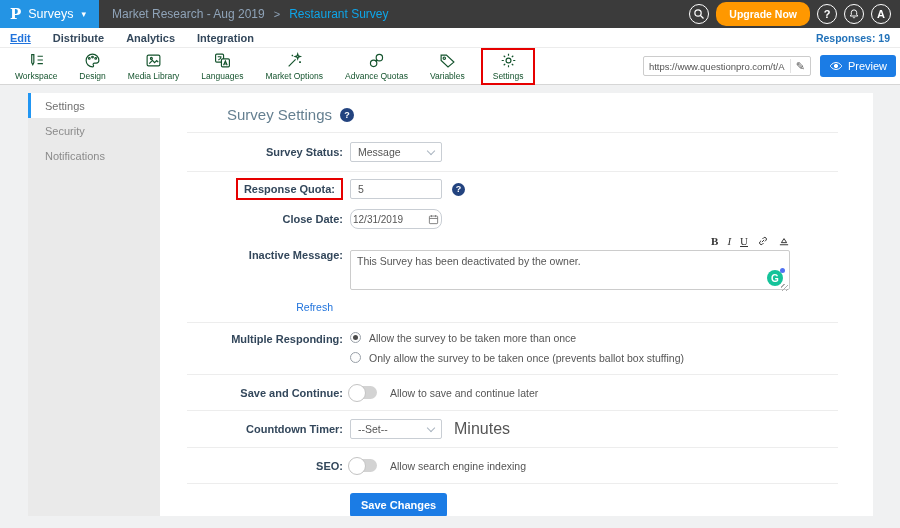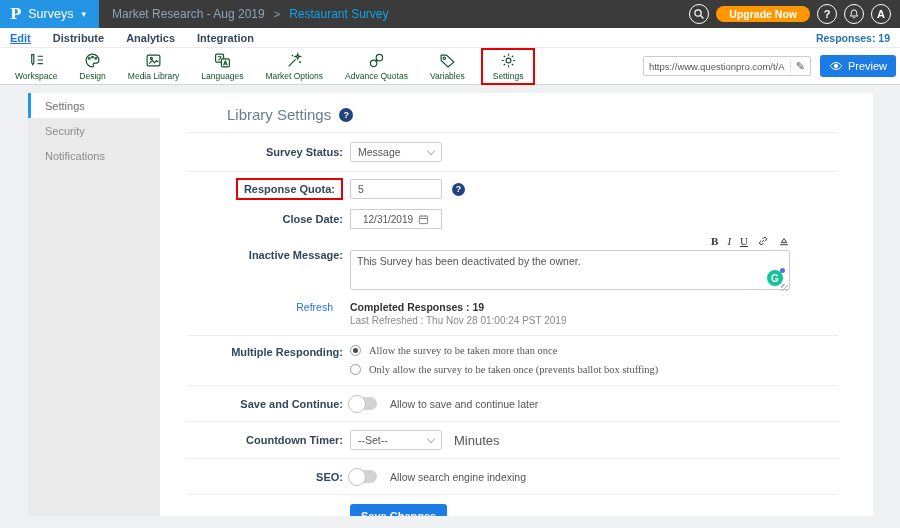--- a/index.html
+++ b/index.html
@@ -12,21 +12,21 @@
   .logo-mark { font-weight:bold; font-size:15px; font-family:"DejaVu Serif", serif; }
   .app-menu { font-size:12.5px; }
   .caret { font-size:9px; margin-left:1px; }
   .crumbs { display:flex; align-items:center; gap:9px; margin-left:13px; font-size:12px; }
   .crumb-parent { color:#8fa3b8; }
   .crumb-sep { color:#8fa3b8; font-size:11px; }
   .crumb-current { color:#0ea5e9; }
   .topbar-right { margin-left:auto; display:flex; align-items:center; gap:7px; padding-right:9px; }
   .circle-btn { width:20px; height:20px; border:1px solid #fff; border-radius:50%;
     display:flex; align-items:center; justify-content:center; font-size:11px; font-weight:bold; color:#fff; }
-  .upgrade-btn { background:#ff9800; border-radius:10px; height:16px; padding:0 13px;
+  .upgrade-btn { background:#ff9800; border-radius:10px; height:24px; padding:0 13px;
     font-size:10.5px; font-weight:bold; display:flex; align-items:center; color:#fff; }
 
   
   .tabbar { height:20px; background:#fff; display:flex; align-items:center; padding:0 10px;
     gap:22px; font-size:11px; font-weight:bold; color:#33475b; border-bottom:1px solid #ececec; }
   .tab { cursor:pointer; }
   .tab.active { color:#2073dc; text-decoration:underline; }
   .responses { margin-left:auto; color:#2272b9; font-size:10.5px; }
 
   
@@ -63,22 +63,22 @@
   .frow { display:flex; align-items:center; }
   .flabel { width:156px; text-align:right; font-size:11px; font-weight:bold; color:#33475b; flex-shrink:0; }
   .fcontent { margin-left:7px; display:flex; align-items:center; }
 
   .select { height:20px; width:92px; border:1px solid #c9ced4; border-radius:2px; font-size:10.5px;
     color:#555; padding:0 7px; display:flex; align-items:center; justify-content:space-between; background:#fff; cursor:pointer; }
   .chev { width:6px; height:6px; border-right:1px solid #aab5c1; border-bottom:1px solid #aab5c1;
     transform:rotate(45deg); margin-top:-3px; flex-shrink:0; }
   .text-input { height:20px; width:92px; border:1px solid #c9ced4; border-radius:2px; font-size:10.5px;
     color:#555; padding:0 7px; font-family:inherit; outline:none; }
-  .date-box { height:20px; width:92px; border:1px solid #c9ced4; border-radius:0; font-size:10px;
-    color:#555; padding:0 12px; display:flex; align-items:center; justify-content:space-between; cursor:pointer; }
+  .date-box { height:20px; width:92px; border:1px solid #c9ced4; border-radius:8px; font-size:10px;
+    color:#555; padding:0 2px; display:flex; align-items:center; justify-content:space-between; cursor:pointer; }
   .red-box { display:inline-block; border:2px solid #e60000; padding:3px 6px; }
 
   .msg-col { margin-left:7px; width:440px; }
   .editor-bar { display:flex; justify-content:flex-end; align-items:center; gap:9px; height:14px;
     margin-bottom:2px; font-size:11px; color:#333; font-family:"Liberation Serif", serif; }
   .eb { cursor:pointer; line-height:1; }
   .eb.b { font-weight:bold; } .eb.i { font-style:italic; } .eb.u { text-decoration:underline; }
   .msg-wrap { position:relative; }
   .msg-area { width:440px; height:40px; border:1px solid #ccc; border-radius:2px; resize:none;
     font-size:10.5px; color:#555; padding:4px 6px; font-family:inherit; outline:none; }
@@ -90,28 +90,28 @@
     background:repeating-linear-gradient(135deg, transparent 0 2px, #aaa 2px 3px); }
 
   .refresh-link { width:156px; text-align:right; font-size:10.5px; color:#2073dc; cursor:pointer; flex-shrink:0; padding-right:10px; }
   .completed { font-size:10.5px; font-weight:bold; color:#333; }
   .last-refreshed { font-size:10px; color:#8a8a8a; margin-top:2px; }
 
   .radio { width:11px; height:11px; border:1px solid #99a0a8; border-radius:50%; margin-right:8px;
     position:relative; flex-shrink:0; cursor:pointer; background:#fdfdfd; }
   .radio.on::after { content:""; position:absolute; inset:2px; background:#4a4a4a; border-radius:50%; }
   .radio-text { font-size:10.5px; color:#555; }
-  .radio-row { display:flex; align-items:flex-end;font-family:Liberation Serif, serif; }
+  .radio-row { display:flex; align-items:flex-start; }
 
   .toggle { width:27px; height:13px; background:#d3d3d3; border-radius:7px; position:relative;
     margin-right:13px; cursor:pointer; flex-shrink:0; }
   .toggle::before { content:""; position:absolute; left:-2px; top:-2px; width:16px; height:16px;
     background:#fff; border:1px solid #c3c3c3; border-radius:50%; }
   .toggle-text { font-size:10.5px; color:#555; }
-  .suffix { font-size:13px; color:#555; margin-left:12px; }
+  .suffix { font-size:16px; color:#555; margin-left:12px; }
 
   .save-row { padding:9px 0 0; }
   .save-btn { margin-left:163px; background:#1b7ce5; color:#fff; font-size:11px; font-weight:bold;
     border:none; border-radius:3px; height:24px; padding:0 11px; cursor:pointer; font-family:inherit; }
 
   svg { display:block; }
 </style>
 </head>
 <body>
 
@@ -238,21 +238,21 @@
   <div class="sidebar">
     <div class="side-item active">Settings</div>
     <div class="side-item">Security</div>
     <div class="side-item">Notifications</div>
   </div>
 
   <div class="card">
     <div class="card-inner">
 
       <div class="title-row">
-        <span class="title">Library Settings</span>
+        <span class="title">Survey Settings</span>
         <span class="help-badge">?</span>
       </div>
 
       <div class="section">
         <div class="frow" style="padding:9px 0;">
           <span class="flabel">Survey Status:</span>
           <span class="fcontent">
             <span class="select">
               <span>Message</span>
               <span class="chev"></span>
@@ -313,24 +313,20 @@
                   <span>G</span>
                   <span class="gdot"></span>
                 </span>
               <span class="resize-grip"></span>
             </span>
           </span>
         </div>
 
         <div class="frow" style="padding:3px 0 9px; align-items:flex-start;">
           <span class="refresh-link">Refresh</span>
-          <span class="fcontent" style="display:block;">
-            <div class="completed">Completed Responses : 19</div>
-            <div class="last-refreshed">Last Refreshed : Thu Nov 28 01:00:24 PST 2019</div>
-          </span>
         </div>
       </div>
 
       <div class="section">
         <div class="frow" style="padding:9px 0 10px; align-items:flex-start;">
           <span class="flabel" style="padding-top:1px;">Multiple Responding:</span>
           <span class="fcontent" style="display:block;">
             <div class="radio-row" style="margin-bottom:8px;">
               <span class="radio on"></span>
               <span class="radio-text">Allow the survey to be taken more than once</span>

